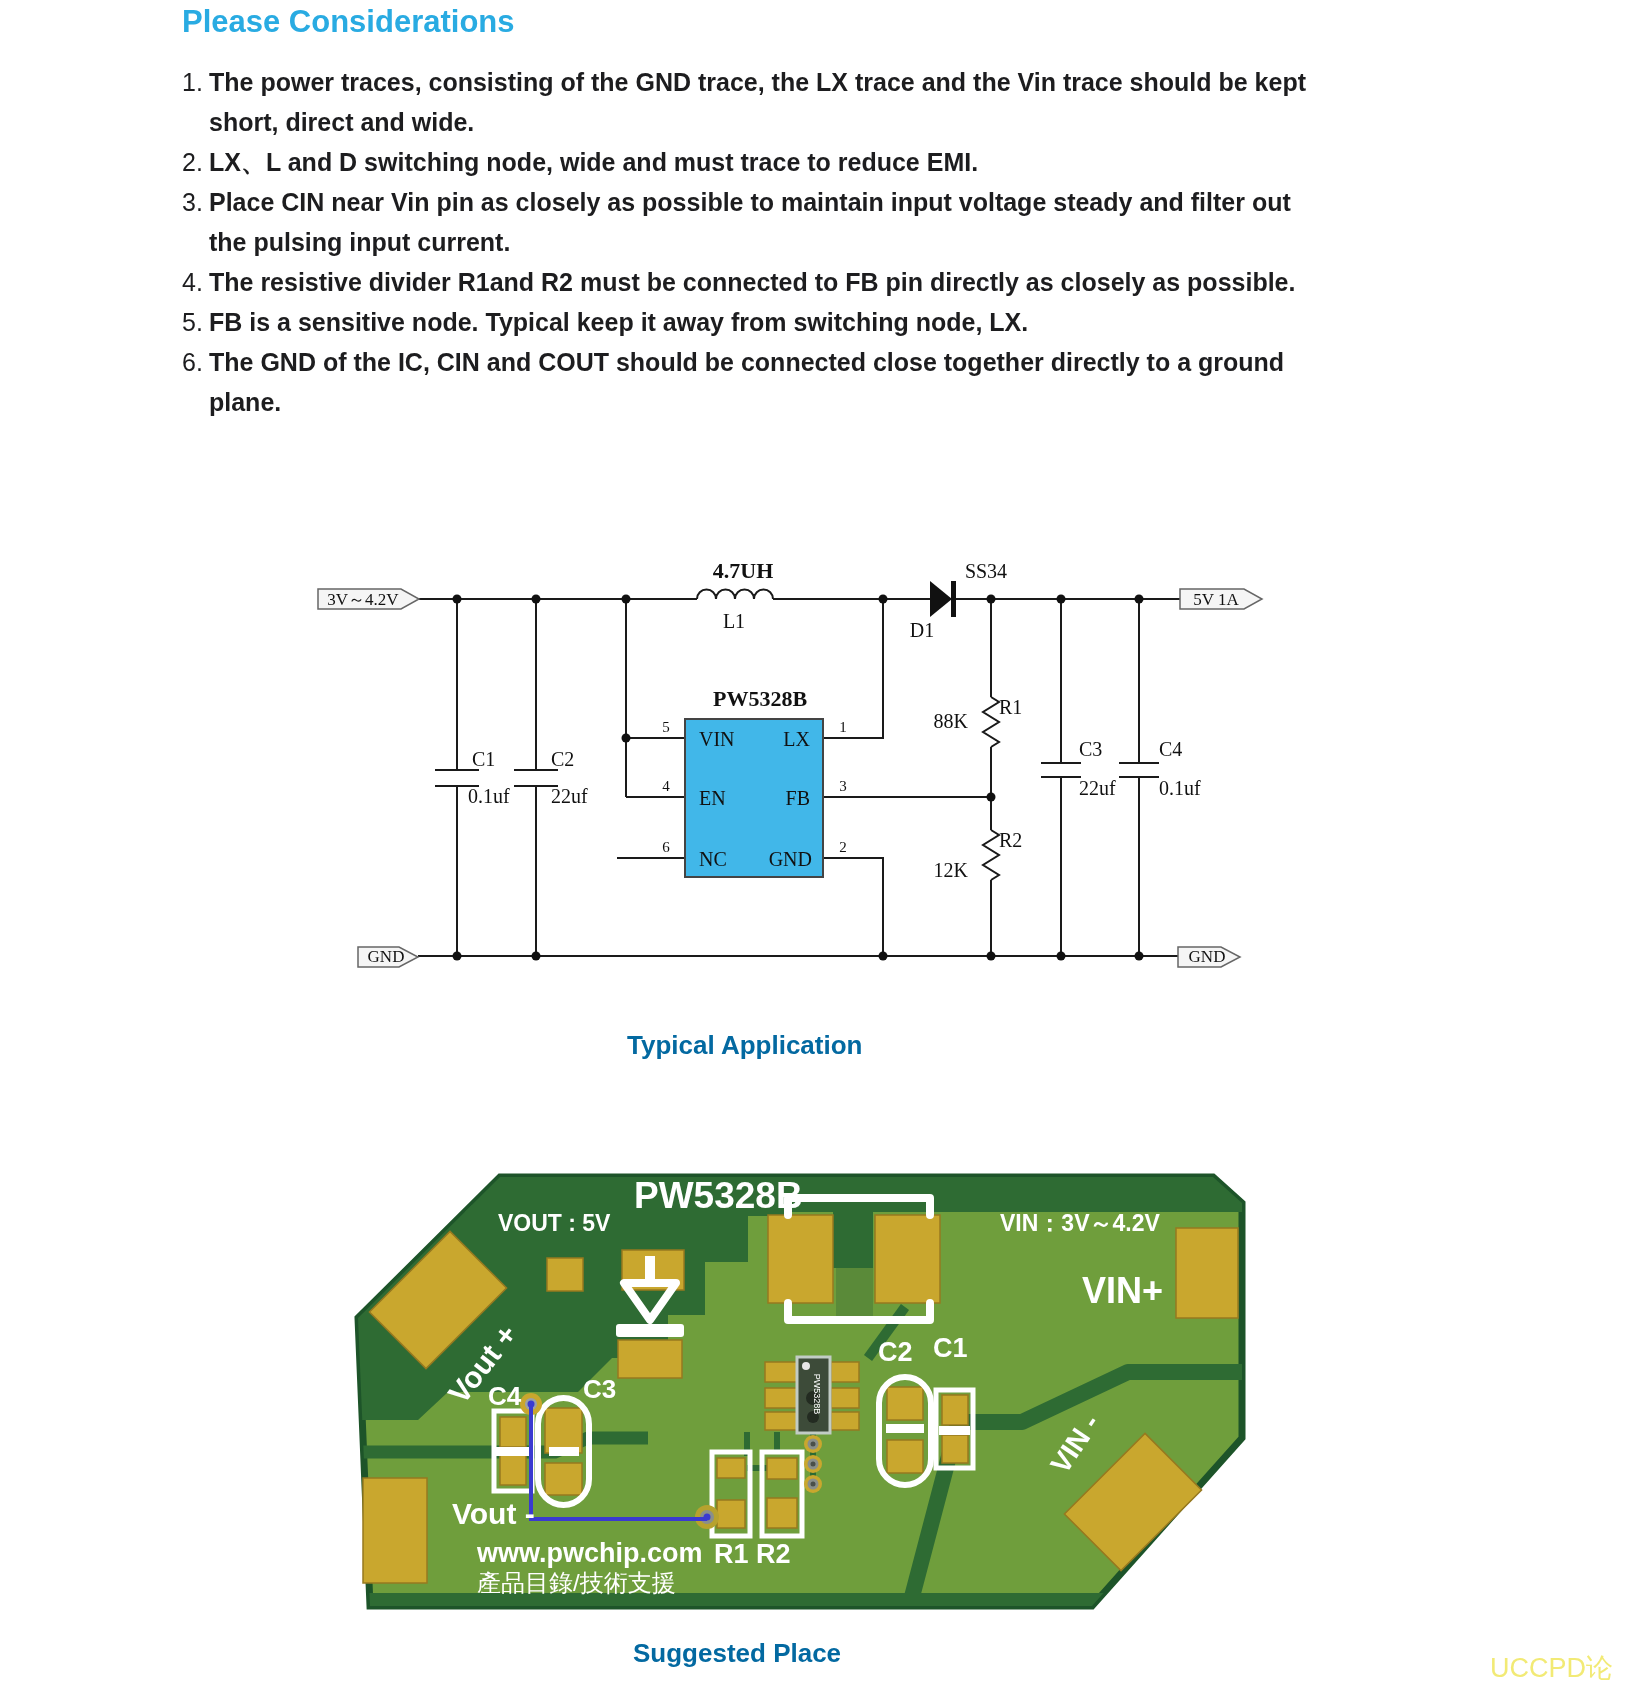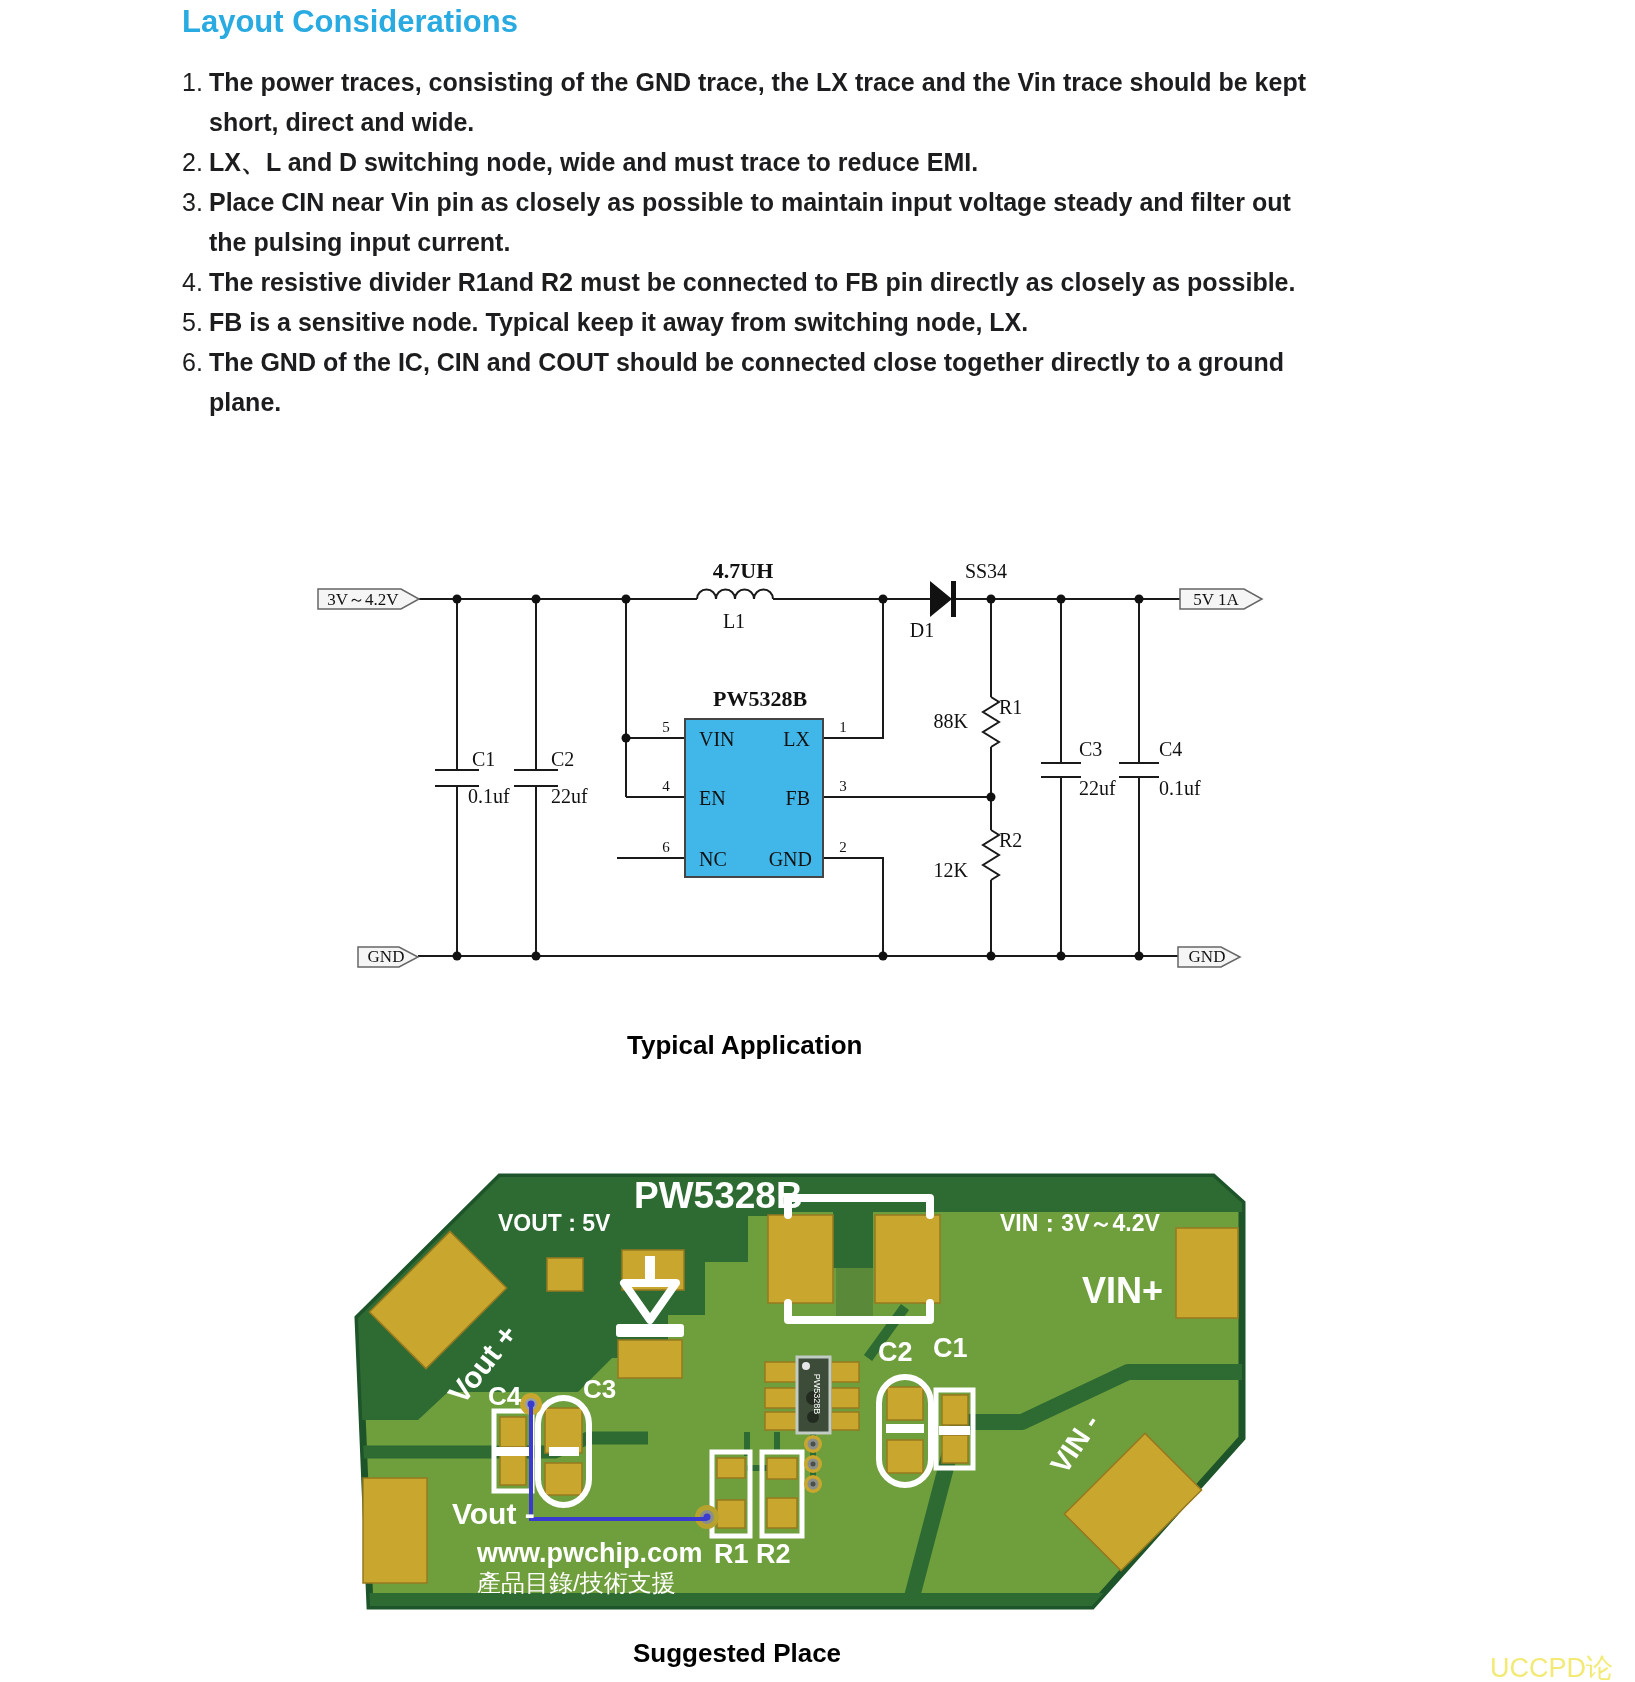--- a/index.html
+++ b/index.html
@@ -3,37 +3,37 @@
 <meta charset="utf-8">
 <style>
   html,body{margin:0;padding:0;background:#fff;}
   #page{position:relative;width:1635px;height:1682px;background:#ffffff;overflow:hidden;
         font-family:"Liberation Sans",sans-serif;}
   #heading{position:absolute;left:182px;top:4px;font-size:31px;font-weight:bold;color:#29ABE2;}
   #list{position:absolute;left:182px;top:62px;width:1135px;font-size:25px;line-height:40px;color:#1d1d1f;}
   .item{display:flex;}
   .item .num{flex:0 0 27px;}
   .item .txt{flex:1;font-weight:bold;}
-  .fig-caption{position:absolute;font-size:26px;font-weight:bold;color:#000000;}
+  .fig-caption{position:absolute;font-size:26px;font-weight:bold;color:#0369a1;}
   #caption-schematic{left:627px;top:1030px;}
   #caption-layout{left:633px;top:1638px;}
   #watermark{position:absolute;left:1490px;top:1650px;font-size:27px;color:#F2EA75;}
   .svgwrap{position:absolute;}
   svg text.ser{font-family:"Liberation Serif",serif;fill:#111;}
   svg text.san{font-family:"Liberation Sans",sans-serif;fill:#ffffff;}
   .wire{stroke:#1a1a1a;stroke-width:2;fill:none;}
   .dot{fill:#111;}
   .flag{fill:#f5f5f5;stroke:#666;stroke-width:1.5;}
 </style>
 </head>
 <body>
 
 <div id="page">
 
-  <div id="heading">Layout Considerations</div>
+  <div id="heading">Please Considerations</div>
 
   <div id="list">
     <div class="item">
       <span class="num">1.</span>
       <span class="txt">The power traces, consisting of the GND trace, the LX trace and the Vin trace should be kept short, direct and wide.</span>
     </div>
     <div class="item">
       <span class="num">2.</span>
       <span class="txt">LX、L and D switching node, wide and must trace to reduce EMI.</span>
     </div>

